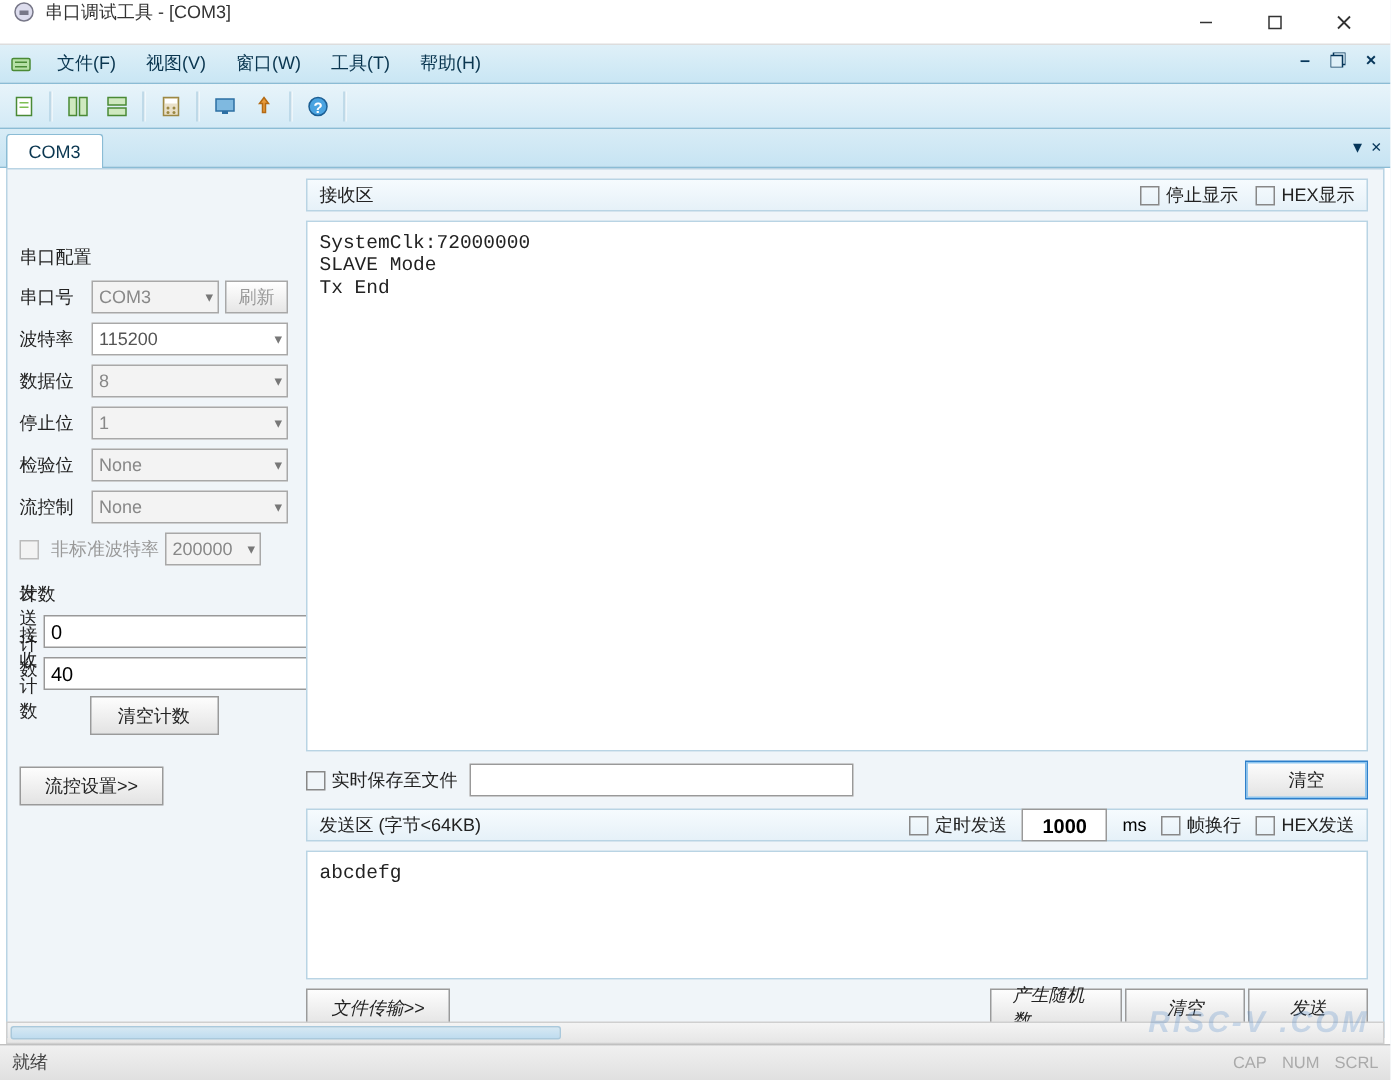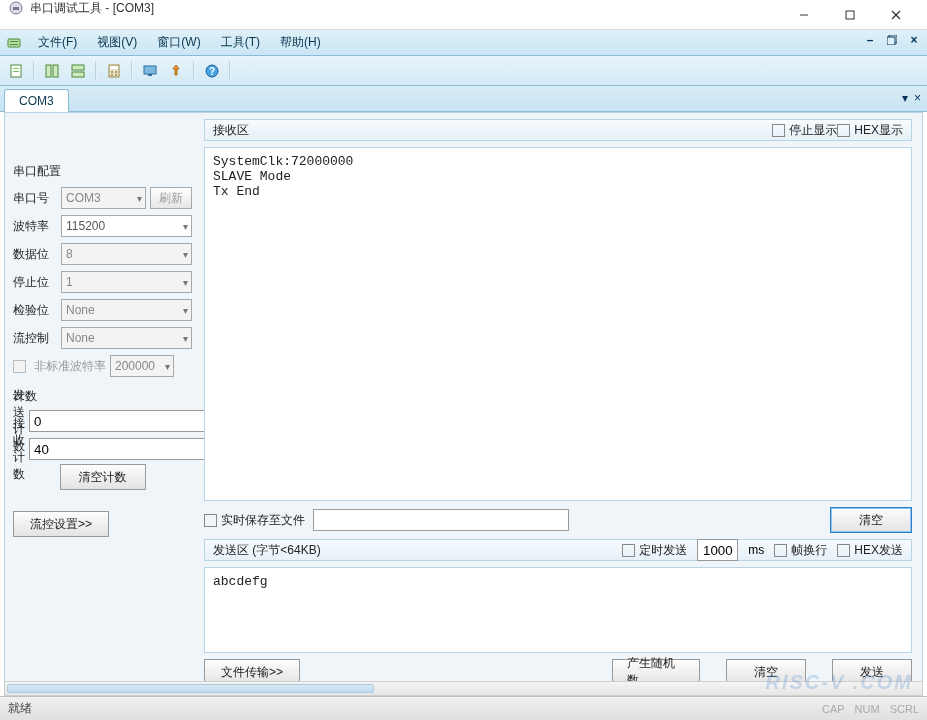--- a/index.html
+++ b/index.html
@@ -30,30 +30,30 @@
 .btn-small { height: 22px; padding: 0 8px; border: 1px solid #a8a8a8; background: linear-gradient(#fff,#e6e6e6); cursor: pointer; display: inline-flex; align-items: center; }
 .btn-small.disabled { color: #999; }
 .checkbox { width: 13px; height: 13px; border: 1px solid #888; display: inline-block; margin-right: 4px; vertical-align: middle; }
 .checkbox.disabled { border-color: #bbb; background: #f3f3f3; }
 .indicator { width: 16px; height: 16px; border-radius: 50%; background: radial-gradient(circle at 30% 30%,#ff6b5a,#b30000); box-shadow: inset -1px -1px 2px #800000; margin-right: 8px; }
 .btn { height: 26px; padding: 0 14px; border: 1px solid #9a9a9a; background: linear-gradient(#fdfdfd,#e3e3e3); cursor: pointer; display: inline-flex; align-items: center; justify-content: center; color: #222; }
 .btn.primary { border: 1px solid #2d7fca; outline: 1px solid #8ec6f0; outline-offset: -2px; }
 .input-text { height: 22px; border: 1px solid #999; padding: 0 4px; background: #fff; }
 .fieldset-title { margin-top: 6px; color: #222; }
 .right-panel { flex: 1; padding: 6px 10px 6px 4px; display: flex; flex-direction: column; gap: 6px; overflow: hidden; }
-.recv-header { height: 22px; background: linear-gradient(#f6fbfe,#e6f1f8); border: 1px solid #b9d4e4; display: flex; align-items: center; padding: 0 8px; }
+.recv-header { height: 22px; background: linear-gradient(#f6fbfe,#e6f1f8); border: 1px solid #b9d4e4; display: flex; align-items: center; padding: 0 8px; gap: 12px; }
 .recv-header .label { flex: 1; color: #222; }
 .recv-box { flex: 1; border: 1px solid #b9d4e4; background: #fff; padding: 6px 8px; font-family: "Courier New", Consolas, monospace; font-size: 13px; color: #222; white-space: pre; overflow: auto; min-height: 270px; }
 .file-row { display: flex; align-items: center; gap: 8px; }
 .file-row .spacer { flex: 1; }
 .path-input { flex: 1; height: 22px; max-width: 260px; }
 .send-header { height: 22px; background: linear-gradient(#f6fbfe,#e6f1f8); border: 1px solid #b9d4e4; display: flex; align-items: center; padding: 0 8px; gap: 10px; }
 .send-header .label { flex: 1; color: #222; }
 .send-box { border: 1px solid #b9d4e4; background: #fff; padding: 6px 8px; font-family: "Courier New", Consolas, monospace; font-size: 13px; height: 86px; color: #222; overflow: auto; }
-.action-row { display: flex; align-items: flex-end; gap: 26px; }
+.action-row { display: flex; align-items: flex-end; gap: 2px; font-style: italic; }
 .action-row .spacer { flex: 1; }
 .statusbar { position: absolute; left: 0; right: 0; bottom: 0; height: 24px; background: linear-gradient(#f0f0f0,#e0e0e0); border-top: 1px solid #c0c0c0; display: flex; align-items: center; padding: 0 8px; color: #444; font-size: 12px; }
 .statusbar .spacer { flex: 1; }
 .statusbar .kbd { color: #aaa; margin-left: 10px; font-size: 11px; }
 .watermark { position: absolute; right: 14px; bottom: 26px; color: rgba(70,130,200,.25); font-size: 20px; font-style: italic; font-weight: bold; letter-spacing: 2px; pointer-events: none; }
 .scrollhint-h { position: absolute; left: 4px; right: 4px; bottom: 24px; height: 15px; background: linear-gradient(#f4f4f4,#e6e6e6); border: 1px solid #cfcfcf; }
 .scrollhint-h .thumb { position: absolute; left: 2px; top: 2px; bottom: 2px; width: 40%; background: linear-gradient(#d6e8f3,#bfdcef); border: 1px solid #aac9dc; border-radius: 2px; }
 .chk-line { display: inline-flex; align-items: center; color: #222; }
 svg { display: block; }
 </style>
@@ -272,21 +272,21 @@
       <span class="spacer"></span>
       <div class="btn primary" style="width:82px">清空</div>
     </div>
 
     <div class="send-header">
       <span class="label">发送区 (字节&lt;64KB)</span>
       <span class="chk-line">
           <span class="checkbox"></span>
           <span>定时发送</span>
         </span>
-      <input class="input-text" style="width: 41px; text-align: center;" value="1000">
+      <input class="input-text" style="width: 57px; text-align: center; font-weight: bold;" value="1000">
       <span>ms</span>
       <span class="chk-line">
           <span class="checkbox"></span>
           <span>帧换行</span>
         </span>
       <span class="chk-line">
           <span class="checkbox"></span>
           <span>HEX发送</span>
         </span>
     </div>

